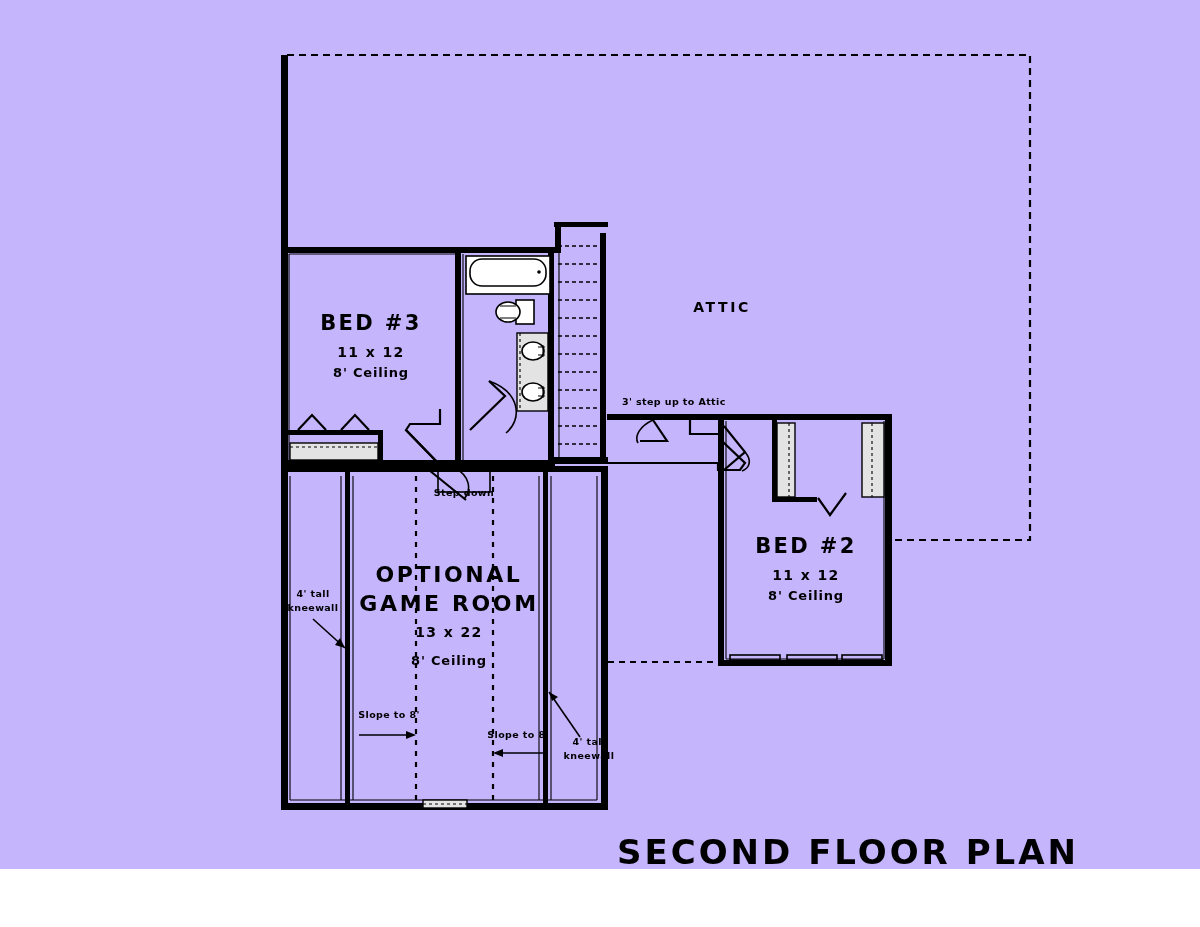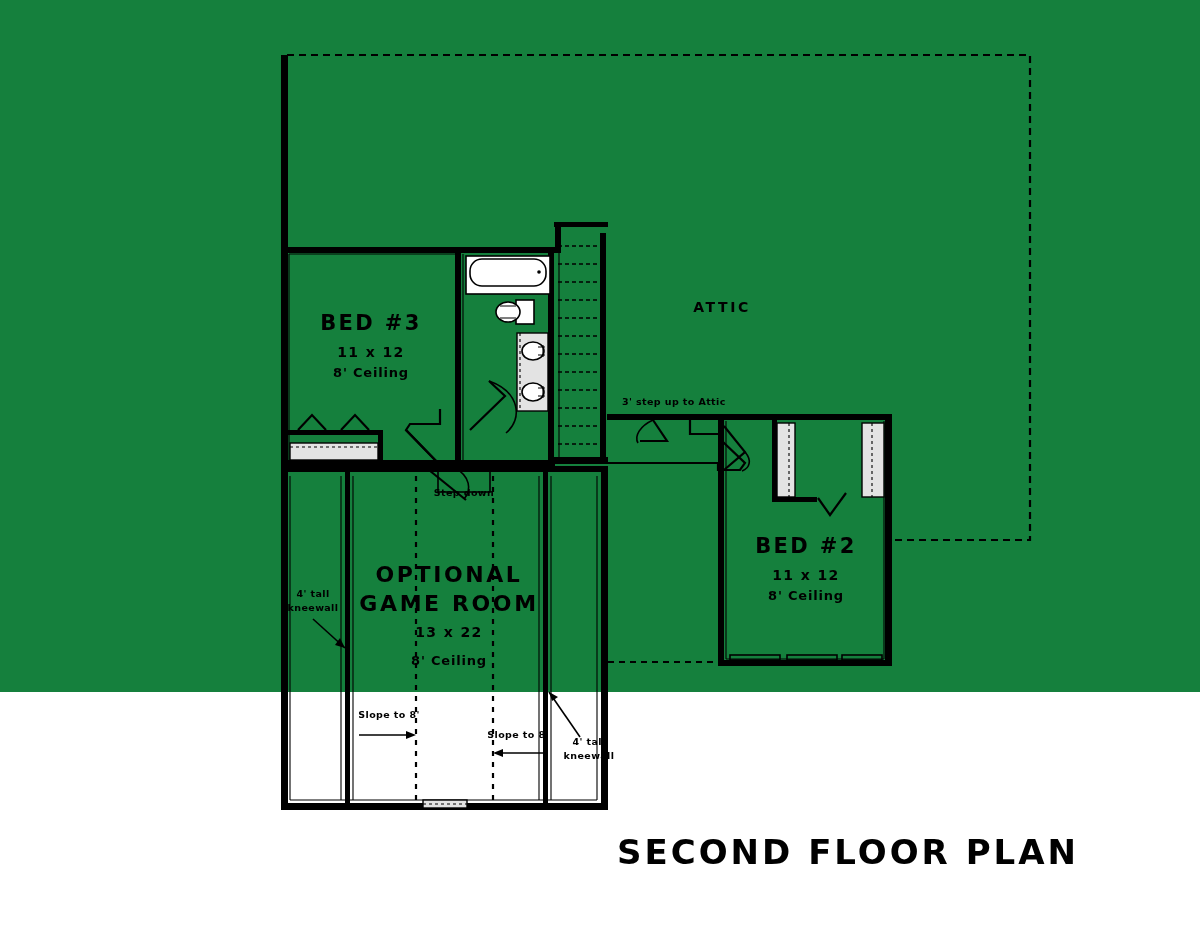--- a/index.html
+++ b/index.html
@@ -1,18 +1,18 @@
 <!DOCTYPE html>
 <html><head>
 <meta charset="utf-8">
 <style>
   html,body{margin:0;padding:0;background:#ffffff;}
   body{width:1200px;height:927px;overflow:hidden;
        font-family:"DejaVu Sans","Liberation Sans",sans-serif;}
-  #plan-root{position:relative;width:1200px;height:692px;background:#15803d;}
+  #plan-root{position:relative;width:1200px;height:869px;background:#c4b5fd;}
   svg{display:block;}
   .wall{fill:#000;}
   .thin{fill:none;stroke:#000;stroke-width:1.6;}
   .thin2{fill:none;stroke:#000;stroke-width:2.2;}
   .hair{fill:none;stroke:#000;stroke-width:1.1;}
   .dash-out{fill:none;stroke:#000;stroke-width:2.2;stroke-dasharray:7 5;}
   .dash-in{fill:none;stroke:#000;stroke-width:2.2;stroke-dasharray:6 5;}
   .dash-slope{fill:none;stroke:#000;stroke-width:2.2;stroke-dasharray:5 6;}
   .hatchfill{fill:#e3e3e3;stroke:#000;stroke-width:1.4;}
   .whitefill{fill:#fff;stroke:#000;stroke-width:1.6;}

